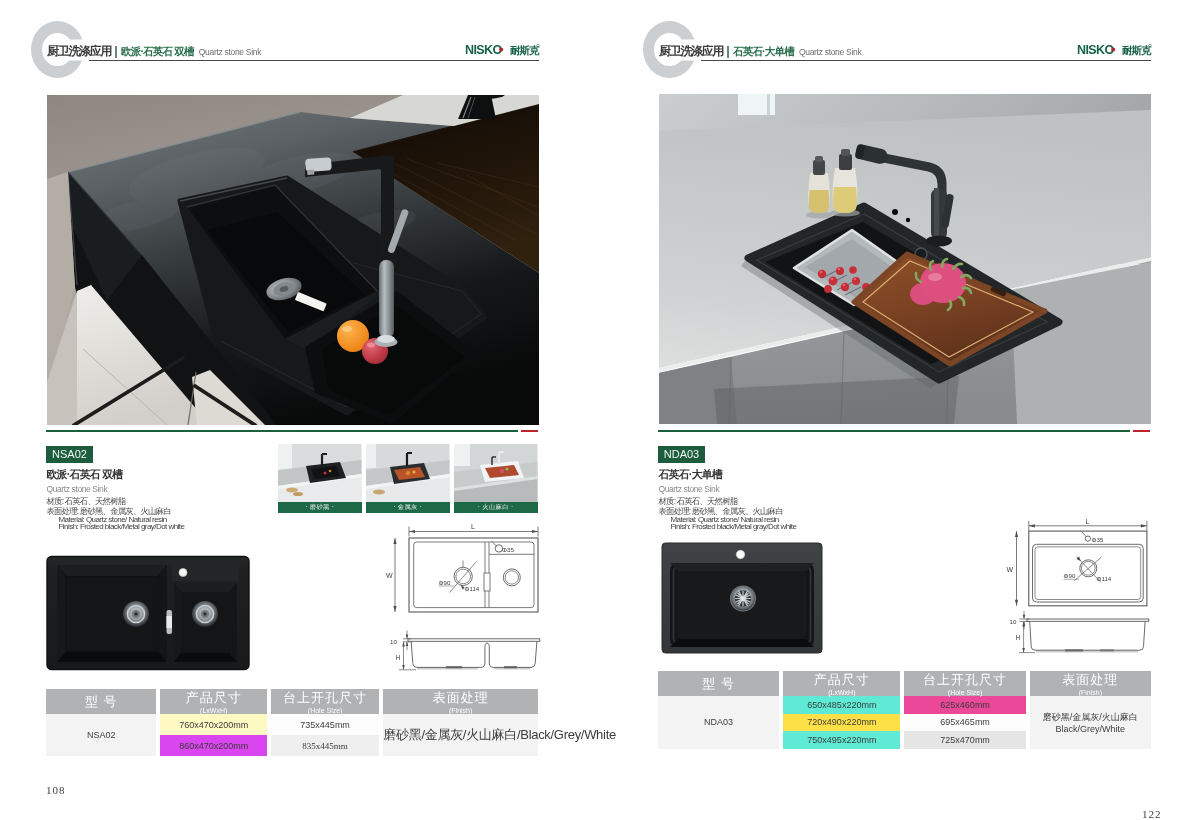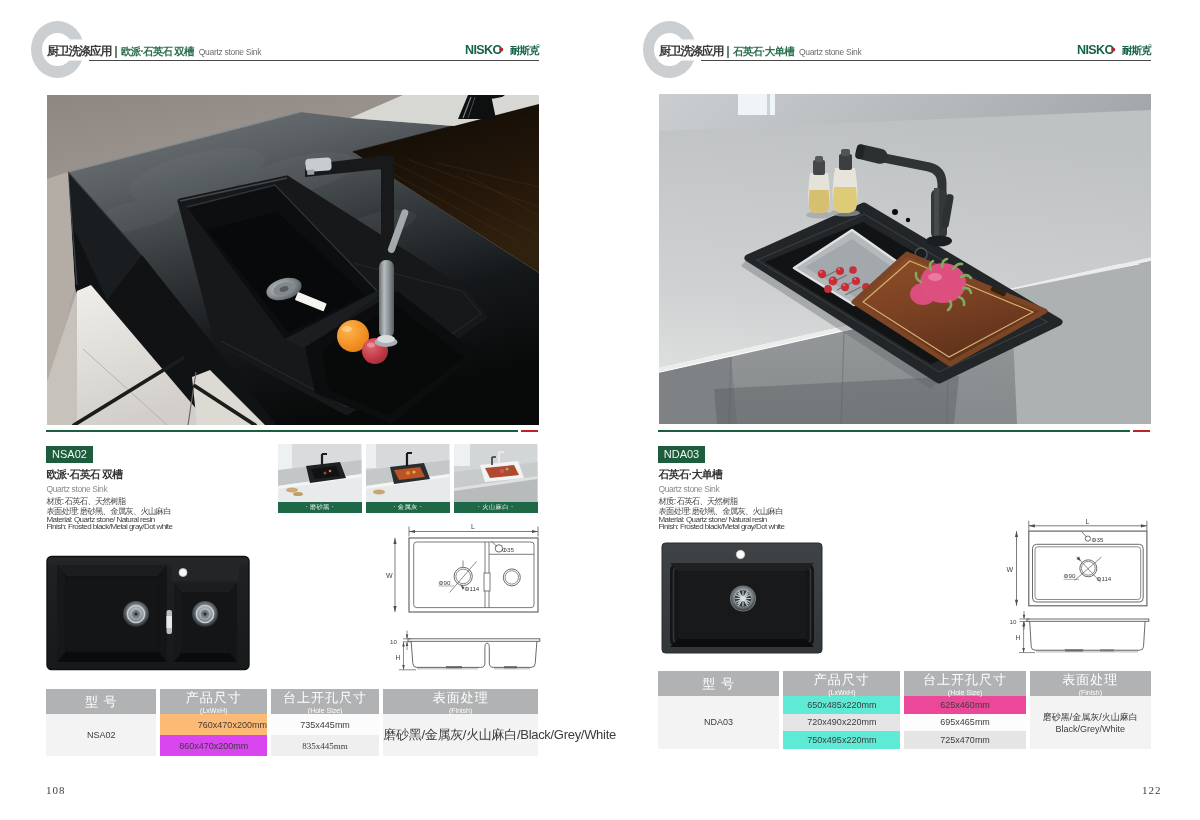--- a/index.html
+++ b/index.html
@@ -10,21 +10,21 @@
   .hdr-cn{font-size:12px;font-weight:bold;color:#3a3a3a;letter-spacing:-1.3px;}
   .hdr-sep{width:1.8px;height:12px;background:#648a76;margin:0 4px;align-self:center;}
   .hdr-green{font-size:10.5px;font-weight:bold;color:#2a6e4c;letter-spacing:-0.8px;}
   .hdr-en{font-size:8.5px;color:#6d6d6d;margin-left:5px;letter-spacing:-0.3px;}
   .hdr-line{position:absolute;height:1.4px;background:#474747;}
   .code-box{position:absolute;width:47px;height:17px;background:#1e5c3e;color:#eef8f1;
             font-size:11px;text-align:center;line-height:17px;letter-spacing:0px;}
   .p-title{position:absolute;font-size:10.8px;font-weight:bold;color:#333333;letter-spacing:-0.7px;}
   .p-sub{position:absolute;font-size:8.5px;color:#8b8b8b;letter-spacing:-0.4px;}
   .p-info{position:absolute;font-size:8.4px;color:#4c4c4c;letter-spacing:-0.8px;}
-  .p-info-en{position:absolute;font-size:8px;color:#414141;letter-spacing:-0.55px;}
+  .p-info-en{position:absolute;font-size:8px;color:#414141;letter-spacing:-0.55px;margin-left:12px;}
   .gline{position:absolute;height:2px;background:#1a5f3e;}
   .rline{position:absolute;height:2px;background:#bf2329;}
   table.spec{position:absolute;border-collapse:separate;border-spacing:4px 0;table-layout:fixed;}
   table.spec th{background:#b0b2b3;color:#ffffff;font-weight:normal;padding:0;vertical-align:middle;}
   table.spec th .h1{font-size:13px;letter-spacing:1px;}
   table.spec th .h2{font-size:7px;letter-spacing:0px;}
   table.spec td{font-size:9px;color:#3c3c3c;text-align:center;vertical-align:middle;padding:0;}
   .pagenum{position:absolute;font-size:11px;color:#3f3f3f;font-family:"Liberation Serif",serif;letter-spacing:1px;}
   .thumb-bar{position:absolute;background:#1d6847;color:#e8efe9;font-size:9px;
              text-align:center;letter-spacing:0.5px;}
@@ -395,21 +395,21 @@
           <div class="h1">台上开孔尺寸</div>
           <div class="h2">(Hole Size)</div>
         </th>
     <th>
           <div class="h1">表面处理</div>
           <div class="h2">(Finish)</div>
         </th>
   </tr>
   <tr style="height:21px;">
     <td rowspan="2" style="background:#f3f3f4;">NSA02</td>
-    <td style="background:#fdba74;text-align:right;">760x470x200mm</td>
+    <td style="background:#fef9c3;">760x470x200mm</td>
     <td style="background:#fcfcfc;">735x445mm</td>
     <td rowspan="2" style="background:#f3f3f4;font-size:13px;letter-spacing:-0.3px;white-space:nowrap;">磨砂黑/金属灰/火山麻白/Black/Grey/White</td>
   </tr>
   <tr style="height:21px;">
     <td style="background:#d946ef;">860x470x200mm</td>
     <td style="background:#efeff0;font-family:Liberation Serif, serif;">835x445mm</td>
   </tr>
 </tbody>
   </table>
 
@@ -696,23 +696,23 @@
           <div class="h2">(Finish)</div>
         </th>
   </tr>
   <tr style="height:17.5px;">
     <td rowspan="3" style="background:#f3f3f4;">NDA03</td>
     <td style="background:#5eead4;">650x485x220mm</td>
     <td style="background:#ec4899;">625x460mm</td>
     <td rowspan="3" style="background:#f3f3f4;">磨砂黑/金属灰/火山麻白<br>Black/Grey/White</td>
   </tr>
   <tr style="height:17.5px;">
-    <td style="background:#e5e5e5;">720x490x220mm</td>
+    <td style="background:#fde047;">720x490x220mm</td>
     <td style="background:#fdfdfd;">695x465mm</td>
   </tr>
   <tr style="height:17.5px;">
     <td style="background:#5eead4;">750x495x220mm</td>
     <td style="background:#e5e5e5;">725x470mm</td>
   </tr>
 </tbody>
   </table>
 
-<div class="pagenum" style="left:1142px;top:784px;">122</div>
+<div class="pagenum" style="left:1142px;top:808px;">122</div>
 
 </body></html>

